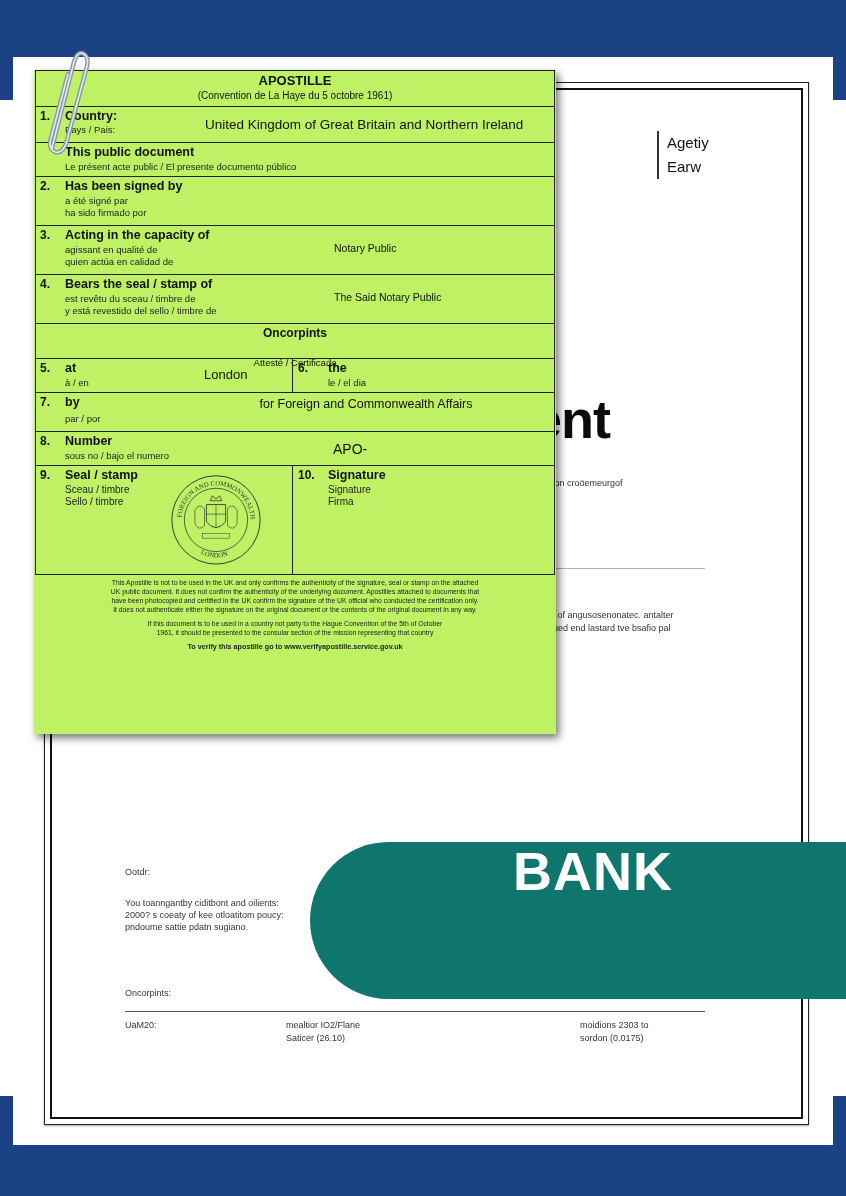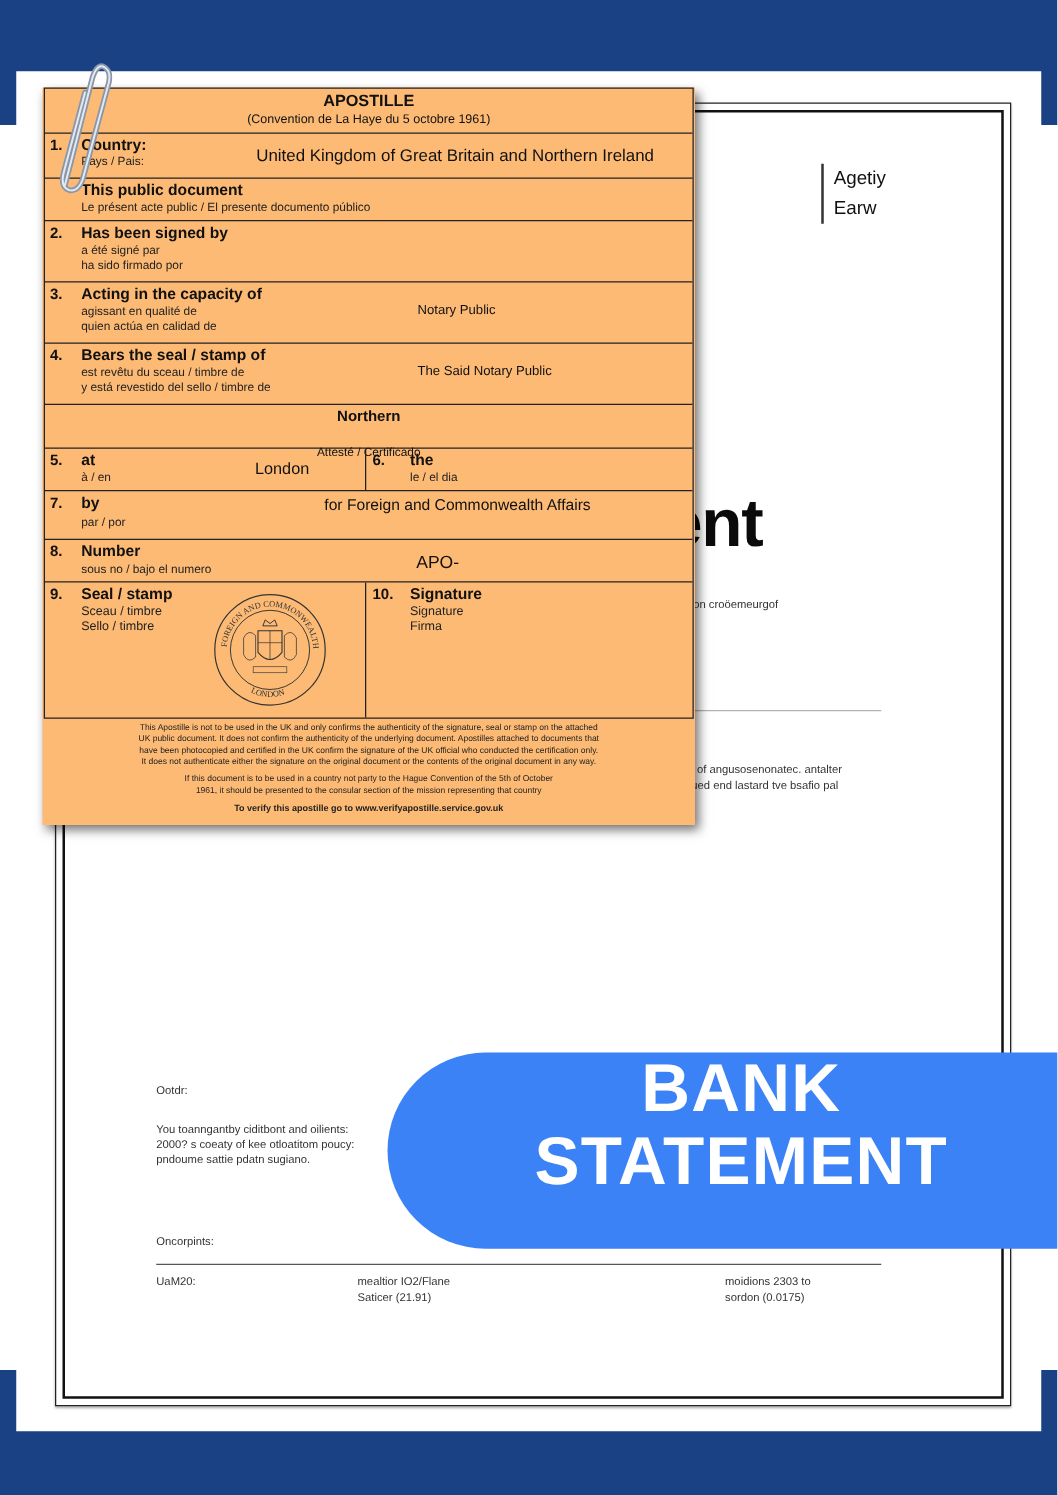--- a/index.html
+++ b/index.html
@@ -20,27 +20,27 @@
   .bg-title { position: absolute; left: 487px; top: 305px; font-size: 54px; font-weight: bold; letter-spacing: -1px; color: #0b0b0b; }
   .bg-sub { position: absolute; left: 497px; top: 395px; font-size: 9px; color: #333; }
   .bg-rule { position: absolute; left: 480px; top: 485px; width: 180px; border-top: 1px solid #b8b0b0; }
   .bg-para { position: absolute; left: 493px; top: 526px; font-size: 9px; line-height: 13px; color: #333; }
 
   .bg-lower { position: absolute; left: 80px; font-size: 9px; line-height: 12px; color: #333; }
   .bg-hr { position: absolute; left: 80px; top: 928px; width: 580px; border-top: 1px solid #555; }
   .bg-footer-col { position: absolute; top: 936px; font-size: 9px; line-height: 13px; color: #333; }
 
   
-  .banner { position: absolute; left: 310px; top: 842px; width: 536px; height: 157px; background: #3b82f6;
+  .banner { position: absolute; left: 310px; top: 842px; width: 536px; height: 157px; background: #0f766e;
             border-top-left-radius: 80px 80px; border-bottom-left-radius: 80px 80px;
-            display: flex; flex-direction: column; align-items: center; justify-content: flex-start; padding-left: 30px; }
+            display: flex; flex-direction: column; align-items: center; justify-content: space-between; padding-left: 30px; }
   .banner span { color: #fff; font-weight: bold; font-size: 54px; line-height: 58px; letter-spacing: 1px; display: block; }
 
   
-  .apostille { position: absolute; left: 34px; top: 70px; width: 522px; height: 590px; background: #fdba74;
+  .apostille { position: absolute; left: 34px; top: 70px; width: 522px; height: 664px; background: #bef264;
                box-shadow: 3px 4px 8px rgba(0,0,0,0.55); font-family: "Liberation Sans", sans-serif; }
   .ap-table { position: absolute; left: 1px; top: 0; width: 520px; border: 1.5px solid #222; }
   .row { border-bottom: 1.5px solid #222; position: relative; }
   .row:last-child { border-bottom: none; }
   .ap-head { height: 36px; text-align: center; }
   .ap-head .t1 { font-weight: bold; font-size: 13px; padding-top: 2px; display: block; }
   .ap-head .t2 { font-size: 10px; display: block; margin-top: 2px; }
   .num { position: absolute; left: 4px; top: 2px; font-weight: bold; font-size: 12px; }
   .lbl { position: absolute; left: 29px; top: 2px; font-weight: bold; font-size: 12.5px; }
   .sub { position: absolute; left: 29px; font-size: 9.5px; line-height: 11px; color: #222; }
@@ -81,31 +81,30 @@
   <div class="bg-lower" style="top:814px;">
     <div>You toanngantby ciditbont and oilients:</div>
     <div>2000? s coeaty of kee otloatitom poucy:</div>
     <div>pndoume sattie pdatn sugiano.</div>
   </div>
   <div class="bg-lower" style="top:904px;">Oncorpints:</div>
   <div class="bg-hr"></div>
   <div class="bg-footer-col" style="left:80px;">UaM20:</div>
   <div class="bg-footer-col" style="left:241px;">
     <div>mealtior IO2/Flane</div>
-    <div>Saticer (21.91)</div>
+    <div>Saticer (26.10)</div>
   </div>
   <div class="bg-footer-col" style="left:535px;">
     <div>moidions 2303 to</div>
     <div>sordon (0.0175)</div>
   </div>
 </div>
 
 <div class="banner">
   <span>BANK</span>
-  <span>STATEMENT</span>
 </div>
 
 <div class="apostille">
   <div class="ap-table">
     <div class="row ap-head">
       <span class="t1">APOSTILLE</span>
       <span class="t2">(Convention de La Haye du 5 octobre 1961)</span>
     </div>
 
     <div class="row" style="height:36px;">
@@ -138,21 +137,21 @@
 
     <div class="row" style="height:49px;">
       <span class="num">4.</span>
       <span class="lbl">Bears the seal / stamp of</span>
       <span class="sub" style="top:18px;">est revêtu du sceau / timbre de</span>
       <span class="sub" style="top:30px;">y está revestido del sello / timbre de</span>
       <span class="val" style="left:262px; top:16px;">The Said Notary Public</span>
     </div>
 
     <div class="row" style="height:35px; text-align:center;">
-      <div style="font-weight:bold; font-size:12px; padding-top:2px;">Northern</div>
+      <div style="font-weight:bold; font-size:12px; padding-top:2px;">Oncorpints</div>
       <div style="font-size:9.5px; margin-top:17px;">Attesté / Certificado</div>
     </div>
 
     <div class="row" style="height:34px;">
       <span class="num">5.</span>
       <span class="lbl">at</span>
       <span class="sub" style="top:18px;">à / en</span>
       <span class="val" style="left:132px; top:8px; font-size:13px;">London</span>
       <div class="cell-split" style="left:256px;"></div>
       <span class="num" style="left:262px;">6.</span>

